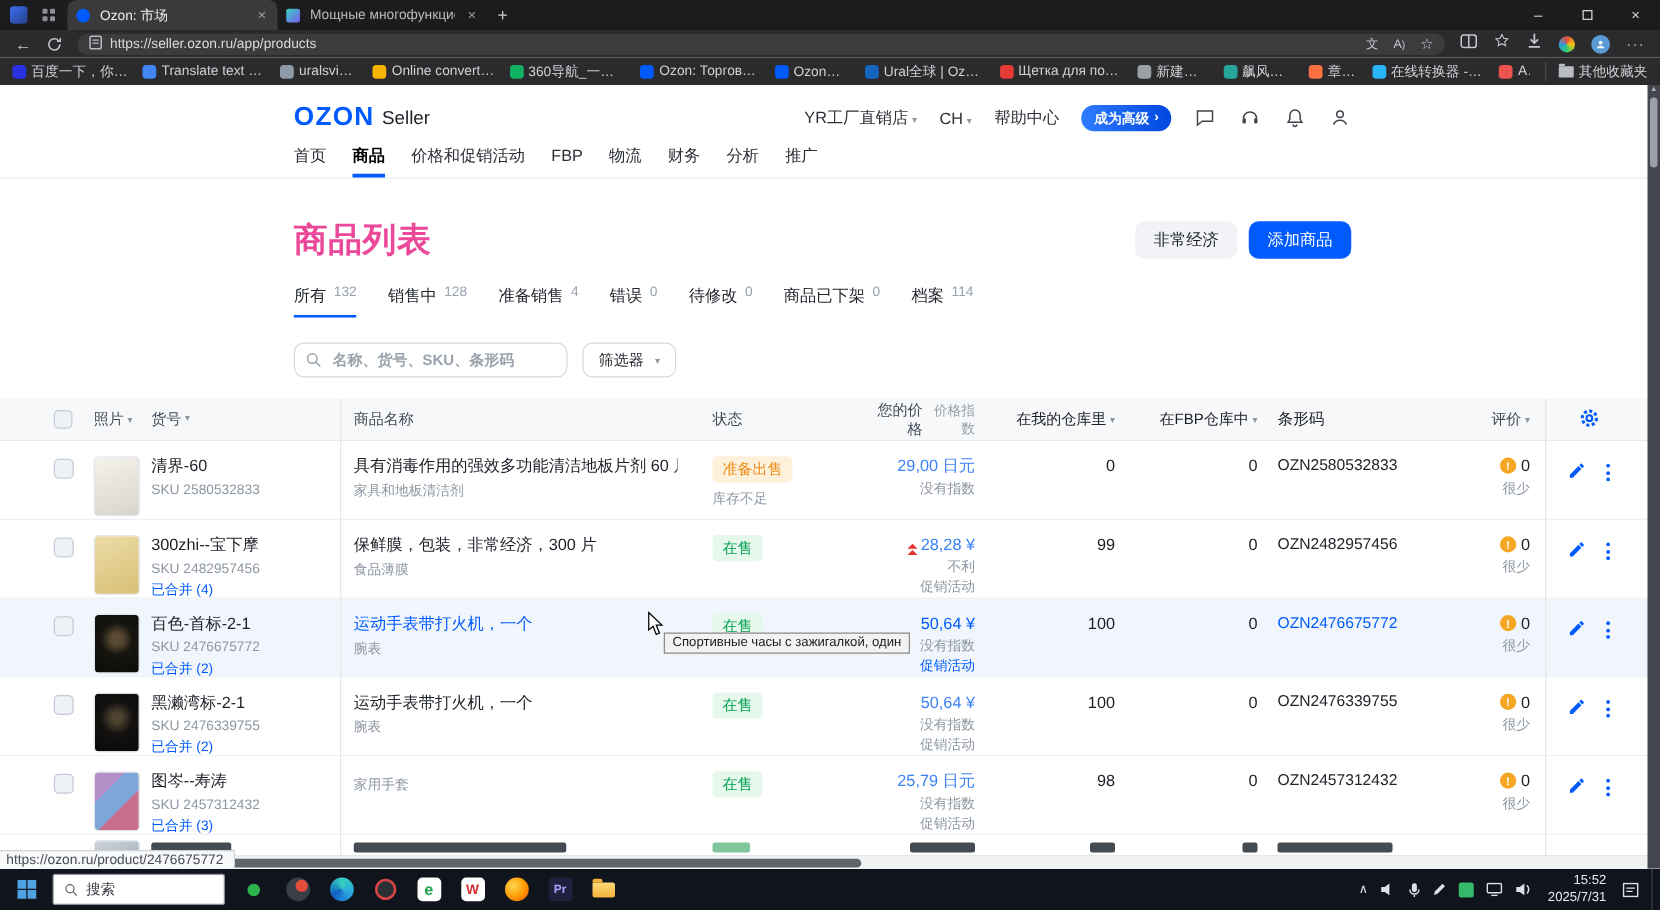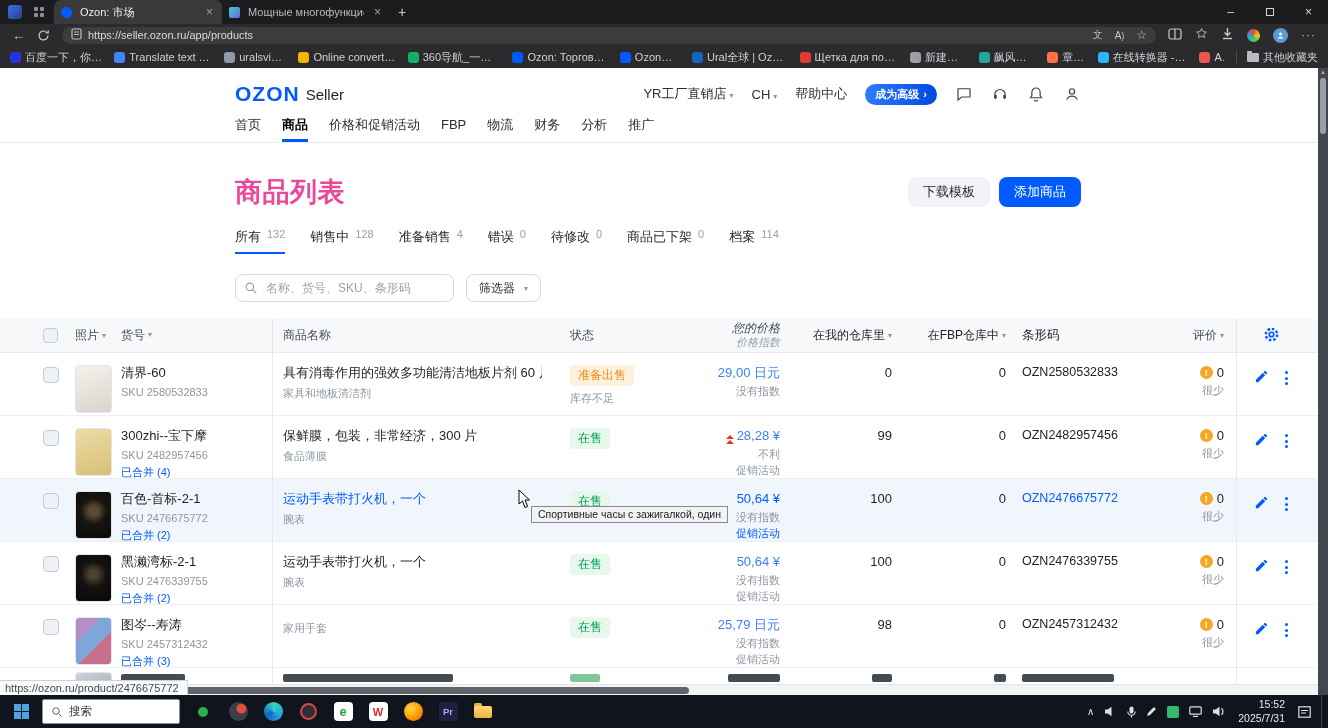--- a/index.html
+++ b/index.html
@@ -70,21 +70,21 @@
   .btn.primary{background:#005bff;color:#fff;}
 
   .filter-row{margin-top:20px;display:flex;gap:25px;height:26px;}
   .ftab{display:flex;gap:6px;align-items:flex-start;border-bottom:2px solid transparent;padding-bottom:7px;}
   .ftab.active{border-bottom-color:#005bff;}
   .f-label{font-size:13px;color:#1f242b;}
   .f-count{font-size:11px;color:#97a1ad;}
 
   .search-row{margin-top:20px;display:flex;gap:12px;height:28px;}
   .search-box{position:relative;width:219px;}
-  .search-box input{width:100%;height:28px;border:1px solid #d6dae0;border-radius:8px;padding:0 4px 0 30px;font-size:12px;color:#1d4ed8;font-family:inherit;outline:none;}
+  .search-box input{width:100%;height:28px;border:1px solid #d6dae0;border-radius:8px;padding:0 4px 0 30px;font-size:12px;color:#1d4ed8;font-family:inherit;outline:none;font-weight:bold;}
   .search-box input::placeholder{color:#9aa3ad;}
   .search-ic{position:absolute;left:9px;top:7px;}
   .filters-btn{height:28px;border:1px solid #d6dae0;border-radius:8px;background:#fff;display:flex;align-items:center;gap:6px;padding:0 12px;font-size:12px;color:#1f242b;}
 
   
   .table{position:relative;margin-top:17px;font-size:13px;}
   .vline{position:absolute;top:0;bottom:0;width:1px;background:#e6e8ec;z-index:2;}
   .t-head{display:flex;height:34px;background:#f7f8fa;border-bottom:1px solid #e7e9ed;color:#434b57;font-size:12px;align-items:center;padding-left:35px;}
   .t-row{display:flex;height:63px;border-bottom:1px solid #edeff2;padding:12px 0 0 35px;background:#fff;}
   .t-row.sel{background:#f1f6fc;}
@@ -125,21 +125,21 @@
   .c-barcode{width:160px;padding-left:16px;color:#20242a;font-size:12.5px;}
   .c-rating{width:70px;text-align:right;padding-right:12px;}
   .rt-top{display:flex;justify-content:flex-end;align-items:center;gap:4px;color:#1b1f26;}
   .warn-dot{width:13px;height:13px;border-radius:50%;background:#f5a623;color:#fff;font-size:9px;font-weight:bold;display:flex;align-items:center;justify-content:center;font-style:normal;}
   .rt-sub{font-size:11px;color:#8d97a3;margin-top:3px;}
   .c-actions{width:70px;display:flex;gap:16px;justify-content:center;padding-top:4px;align-items:flex-start;}
   .dots{display:flex;flex-direction:column;gap:2.5px;padding-top:2px;}
   .dots i{width:3px;height:3px;background:#005bff;border-radius:50%;}
   .th{display:flex;align-items:center;}
   .th.num{justify-content:flex-end;}
-  .th-price{display:flex;flex-direction:column;align-items:flex-end;line-height:1.25;font-style:italic;}
+  .th-price{display:flex;flex-direction:row;align-items:flex-end;line-height:1.25;}
   .th-price small{font-size:11px;color:#97a1ad;}
   .cutbar{height:8px;border-radius:2px;background:#454b52;margin-top:2px;}
   .cutbar.green{background:#7fc79b;}
 
   
   .tooltip{position:absolute;left:531px;top:438px;background:#f2f2f2;border:1px solid #8a8a8a;color:#202124;font-size:10.5px;padding:1px 6px 2px;white-space:nowrap;z-index:9;}
   .cursor{position:absolute;left:518px;top:421px;z-index:10;}
   .statusbar{position:absolute;left:0;bottom:0;height:15px;background:#f8f9fa;border:1px solid #cfd3d6;border-left:none;border-bottom:none;font-size:11px;color:#474b50;display:flex;align-items:center;padding:0 8px 0 5px;z-index:6;}
   .hscroll{position:absolute;left:0;right:10px;bottom:0;height:11px;background:#f1f2f4;border-top:1px solid #e4e6e8;}
   .hthumb{position:absolute;left:1px;top:2px;width:688px;height:7px;background:#60646b;border-radius:4px;}
@@ -369,21 +369,21 @@
         <span class="oz-nav-item" data-interactable="true">物流</span>
         <span class="oz-nav-item" data-interactable="true">财务</span>
         <span class="oz-nav-item" data-interactable="true">分析</span>
         <span class="oz-nav-item" data-interactable="true">推广</span>
       </div>
     </div>
 
     <div class="title-row container">
       <h1 data-interactable="false">商品列表</h1>
       <div class="title-btns">
-        <button class="btn ghost" data-interactable="true">下载模板</button>
+        <button class="btn ghost" data-interactable="true">非常经济</button>
         <button class="btn primary" data-interactable="true">添加商品</button>
       </div>
     </div>
 
     <div class="filter-row container" data-interactable="false">
       <span class="ftab active" data-interactable="true">
           <span class="f-label">所有</span>
           <span class="f-count">132</span>
         </span>
       <span class="ftab" data-interactable="true">

